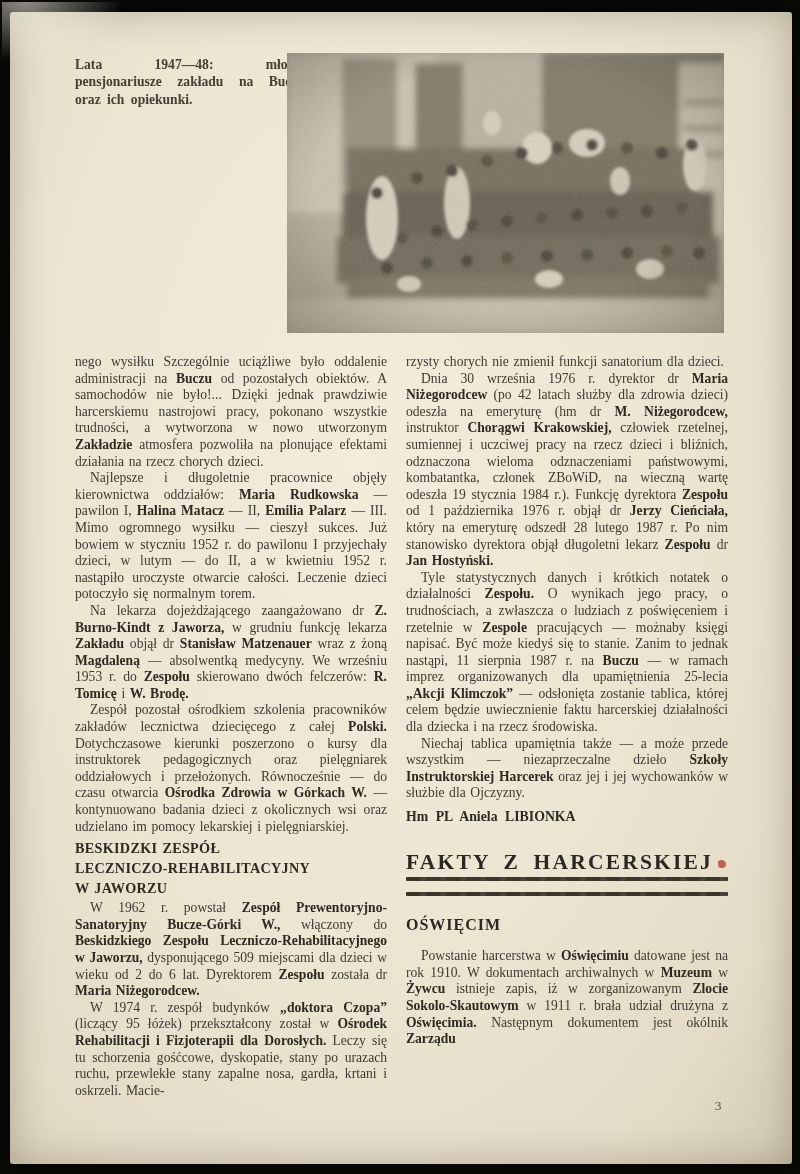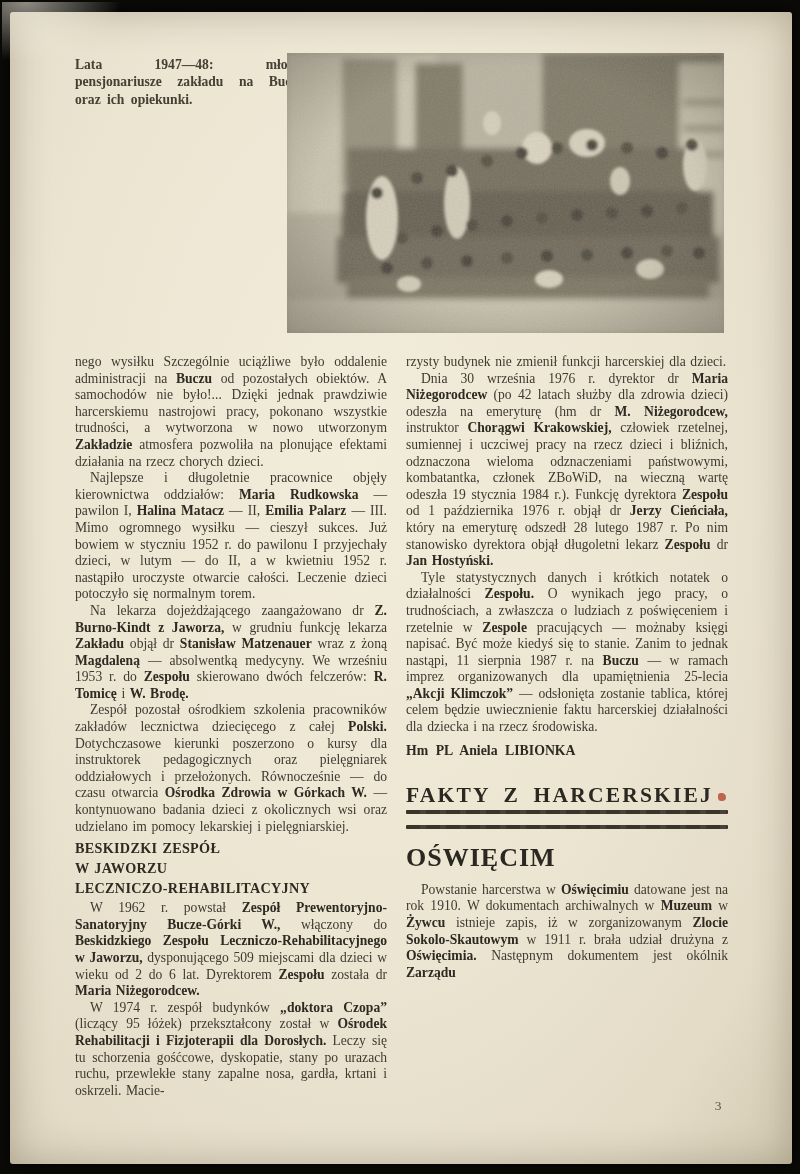--- a/index.html
+++ b/index.html
@@ -57,21 +57,21 @@
     letter-spacing:2.2px;word-spacing:6px;line-height:24px;
     white-space:nowrap;
   }
   .red-mark{
     display:inline-block;width:8px;height:8px;margin-left:5px;
     border-radius:40% 60% 55% 45%;vertical-align:middle;opacity:.85;
   }
   .rule{height:4px;margin:3px 0 11px;border-radius:1px;
     background:repeating-linear-gradient(90deg,#39352b 0 14px,#47433a 14px 20px);}
   h2.subhead{
-    margin:21px 0 15px;font-size:26px;font-weight:bold;
+    margin:21px 0 15px;font-size:16px;font-weight:bold;
     color:#2b2721;letter-spacing:1px;word-spacing:4px;
   }
   .page-number{
     position:absolute;left:698px;top:1086px;width:20px;text-align:center;
     font-size:13.5px;color:#55504a;
   }
 </style>
 </head>
 <body>
 
@@ -166,31 +166,32 @@
       </svg>
     </figure>
 
     <div class="col col-left">
       <p>nego wysiłku Szczególnie uciążliwe było oddalenie administracji na <b>Buczu</b> od pozostałych obiektów. A samochodów nie było!... Dzięki jednak prawdziwie harcerskiemu nastrojowi pracy, pokonano wszystkie trudności, a wytworzona w nowo utworzonym <b>Zakładzie</b> atmosfera pozwoliła na plonujące efektami działania na rzecz chorych dzieci.</p>
       <p class="ind">Najlepsze i długoletnie pracownice objęły kierownictwa oddziałów: <b>Maria Rudkowska</b> — pawilon I, <b>Halina Matacz</b> — II, <b>Emilia Palarz</b> — III. Mimo ogromnego wysiłku — cieszył sukces. Już bowiem w styczniu 1952 r. do pawilonu I przyjechały dzieci, w lutym — do II, a w kwietniu 1952 r. nastąpiło uroczyste otwarcie całości. Leczenie dzieci potoczyło się normalnym torem.</p>
       <p class="ind">Na lekarza dojeżdżającego zaangażowano dr <b>Z. Burno-Kindt z Jaworza,</b> w grudniu funkcję lekarza <b>Zakładu</b> objął dr <b>Stanisław Matzenauer</b> wraz z żoną <b>Magdaleną</b> — absolwentką medycyny. We wrześniu 1953 r. do <b>Zespołu</b> skierowano dwóch felczerów: <b>R. Tomicę</b> i <b>W. Brodę.</b></p>
       <p class="ind">Zespół pozostał ośrodkiem szkolenia pracowników zakładów lecznictwa dziecięcego z całej <b>Polski.</b> Dotychczasowe kierunki poszerzono o kursy dla instruktorek pedagogicznych oraz pielęgniarek oddziałowych i przełożonych. Równocześnie — do czasu otwarcia <b>Ośrodka Zdrowia w Górkach W.</b> — kontynuowano badania dzieci z okolicznych wsi oraz udzielano im pomocy lekarskiej i pielęgniarskiej.</p>
       <h3 class="mid-heading">
         <span>BESKIDZKI ZESPÓŁ</span>
+        <span>LECZNICZO-REHABILITACYJNY</span>
         <span>W JAWORZU</span>
-        <span>LECZNICZO-REHABILITACYJNY</span>
       </h3>
       <p class="ind">W 1962 r. powstał <b>Zespół Prewentoryjno-Sanatoryjny Bucze-Górki W.,</b> włączony do <b>Beskidzkiego Zespołu Leczniczo-Rehabilitacyjnego w Jaworzu,</b> dysponującego 509 miejscami dla dzieci w wieku od 2 do 6 lat. Dyrektorem <b>Zespołu</b> została dr <b>Maria Niżegorodcew.</b></p>
       <p class="ind">W 1974 r. zespół budynków <b>„doktora Czopa”</b> (liczący 95 łóżek) przekształcony został w <b>Ośrodek Rehabilitacji i Fizjoterapii dla Dorosłych.</b> Leczy się tu schorzenia gośćcowe, dyskopatie, stany po urazach ruchu, przewlekłe stany zapalne nosa, gardła, krtani i oskrzeli. Macie-</p>
     </div>
 
     <div class="col col-right">
-      <p>rzysty budynek nie zmienił funkcji harcerskiej dla dzieci.</p>
+      <p>rzysty chorych nie zmienił funkcji sanatorium dla dzieci.</p>
       <p class="ind">Dnia 30 września 1976 r. dyrektor dr <b>Maria Niżegorodcew</b> (po 42 latach służby dla zdrowia dzieci) odeszła na emeryturę (hm dr <b>M. Niżegorodcew,</b> instruktor <b>Chorągwi Krakowskiej,</b> człowiek rzetelnej, sumiennej i uczciwej pracy na rzecz dzieci i bliźnich, odznaczona wieloma odznaczeniami państwowymi, kombatantka, członek ZBoWiD, na wieczną wartę odeszła 19 stycznia 1984 r.). Funkcję dyrektora <b>Zespołu</b> od 1 października 1976 r. objął dr <b>Jerzy Cieńciała,</b> który na emeryturę odszedł 28 lutego 1987 r. Po nim stanowisko dyrektora objął długoletni lekarz <b>Zespołu</b> dr <b>Jan Hostyński.</b></p>
       <p class="ind">Tyle statystycznych danych i krótkich notatek o działalności <b>Zespołu.</b> O wynikach jego pracy, o trudnościach, a zwłaszcza o ludziach z poświęceniem i rzetelnie w <b>Zespole</b> pracujących — możnaby księgi napisać. Być może kiedyś się to stanie. Zanim to jednak nastąpi, 11 sierpnia 1987 r. na <b>Buczu</b> — w ramach imprez organizowanych dla upamiętnienia 25-lecia <b>„Akcji Klimczok”</b> — odsłonięta zostanie tablica, której celem będzie uwiecznienie faktu harcerskiej działalności dla dziecka i na rzecz środowiska.</p>
+      <p class="ind">Niechaj tablica upamiętnia także — a może przede wszystkim — niezaprzeczalne dzieło <b>Szkoły Instruktorskiej Harcerek</b> oraz jej i jej wychowanków w służbie dla Ojczyzny.</p>
       <div class="signature">Hm PL Aniela LIBIONKA</div>
 
       <div class="article-head">
         <div class="fakty-line"><span>FAKTY Z HARCERSKIEJ</span><span class="red-mark" style="background: rgb(181, 80, 58);"></span></div>
         <div class="rule"></div>
         <div class="rule"></div>
       </div>
 
       <h2 class="subhead">OŚWIĘCIM</h2>
 

